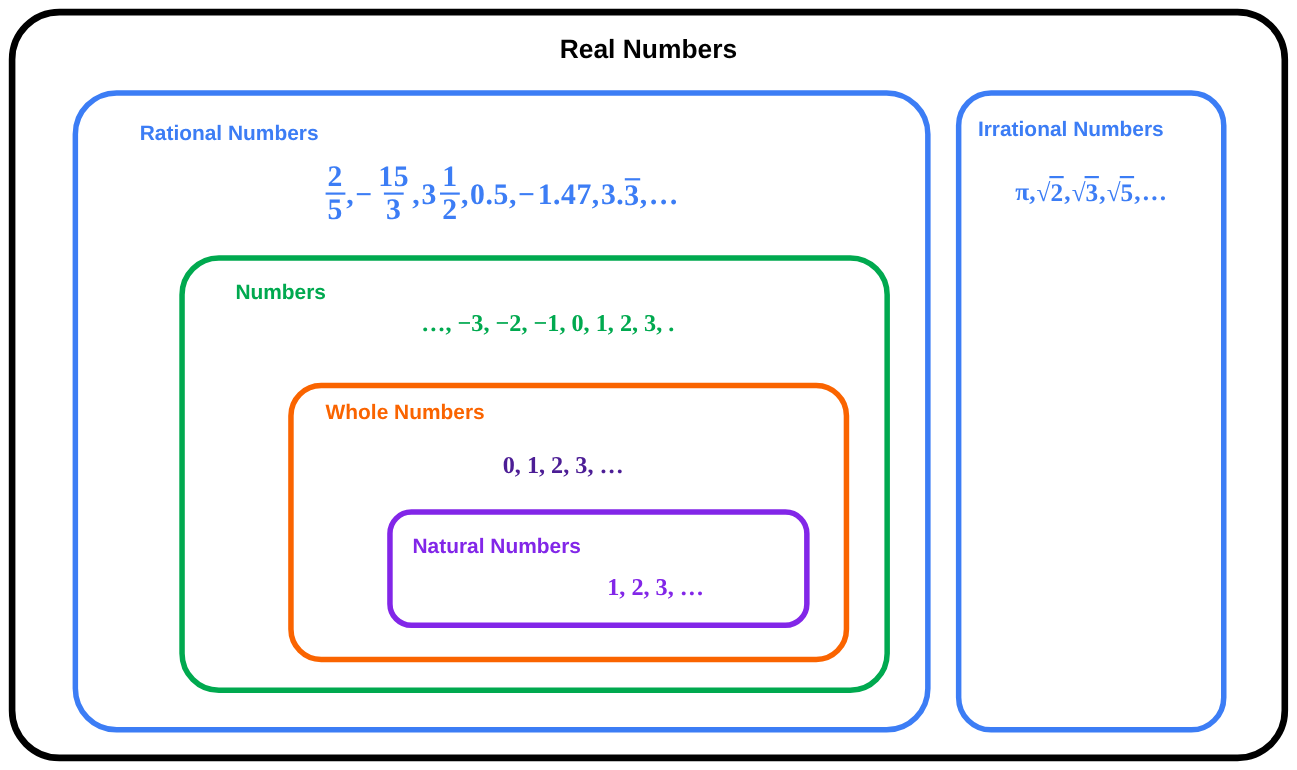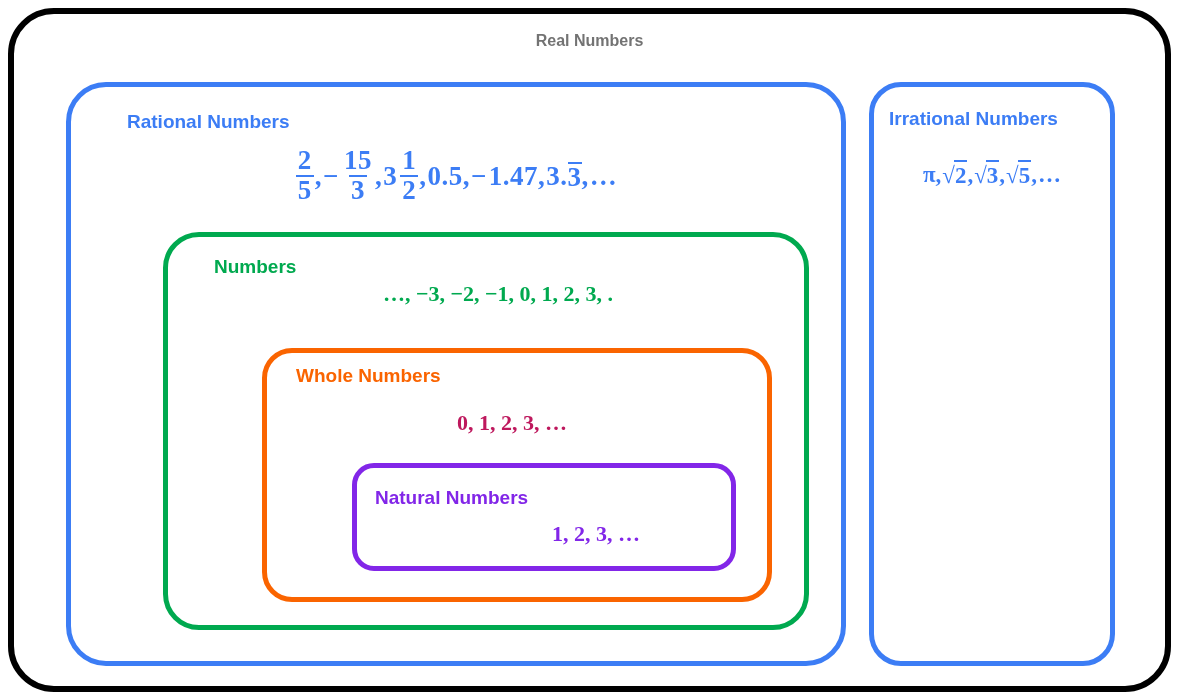--- a/index.html
+++ b/index.html
@@ -62,23 +62,23 @@
     border: 5px solid #8226E8;
     border-radius: 22px;
   }
 
   
   .title-real {
     position: absolute;
     left: 0; top: 32px;
     width: 1179px;
     text-align: center;
-    font-size: 16px;
+    font-size: 24px;
     font-weight: bold;
-    color: #737373;
+    color: #000000;
   }
   .set-label {
     position: absolute;
     font-size: 19px;
     font-weight: bold;
     white-space: nowrap;
   }
   .label-rational   { left: 127px; top: 111px; color: #3C7DF5; }
   .label-irrational { left: 889px; top: 108px; color: #3C7DF5; }
   .label-integers   { left: 214px; top: 256px; color: #00A94F; }
@@ -114,21 +114,21 @@
     width: 646px;
     justify-content: center;
     font-size: 22px;
     color: #00A94F;
   }
   .math-whole {
     left: 262px; top: 410px;
     width: 472px;
     justify-content: center;
     font-size: 22px;
-    color: #be185d;
+    color: #4c1d95;
     padding-left: 28px;
     box-sizing: border-box;
   }
   .math-natural {
     left: 352px; top: 521px;
     width: 384px;
     justify-content: center;
     font-size: 22px;
     color: #8226E8;
     padding-left: 104px;

